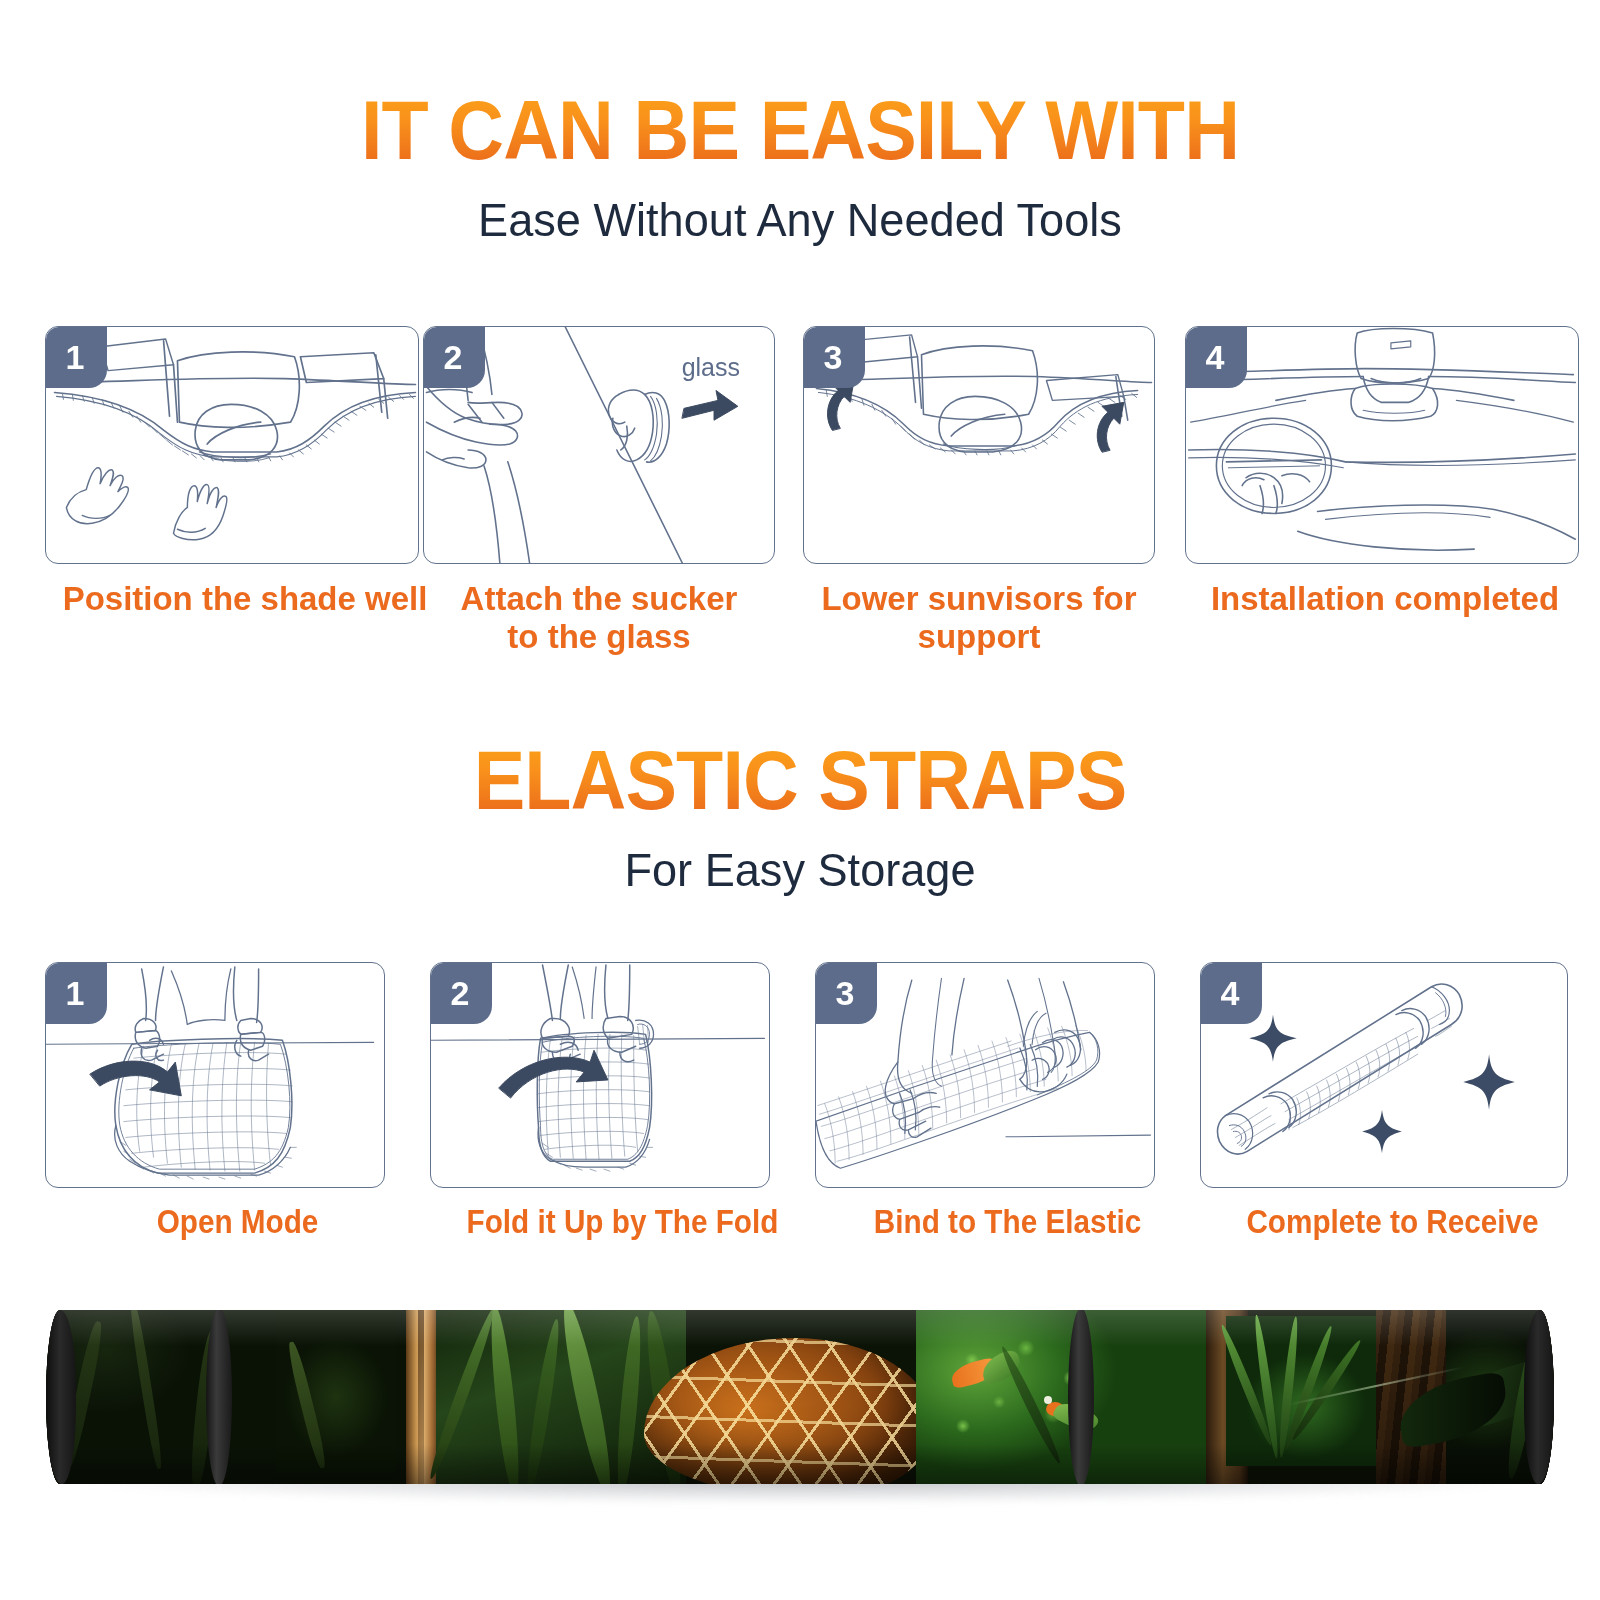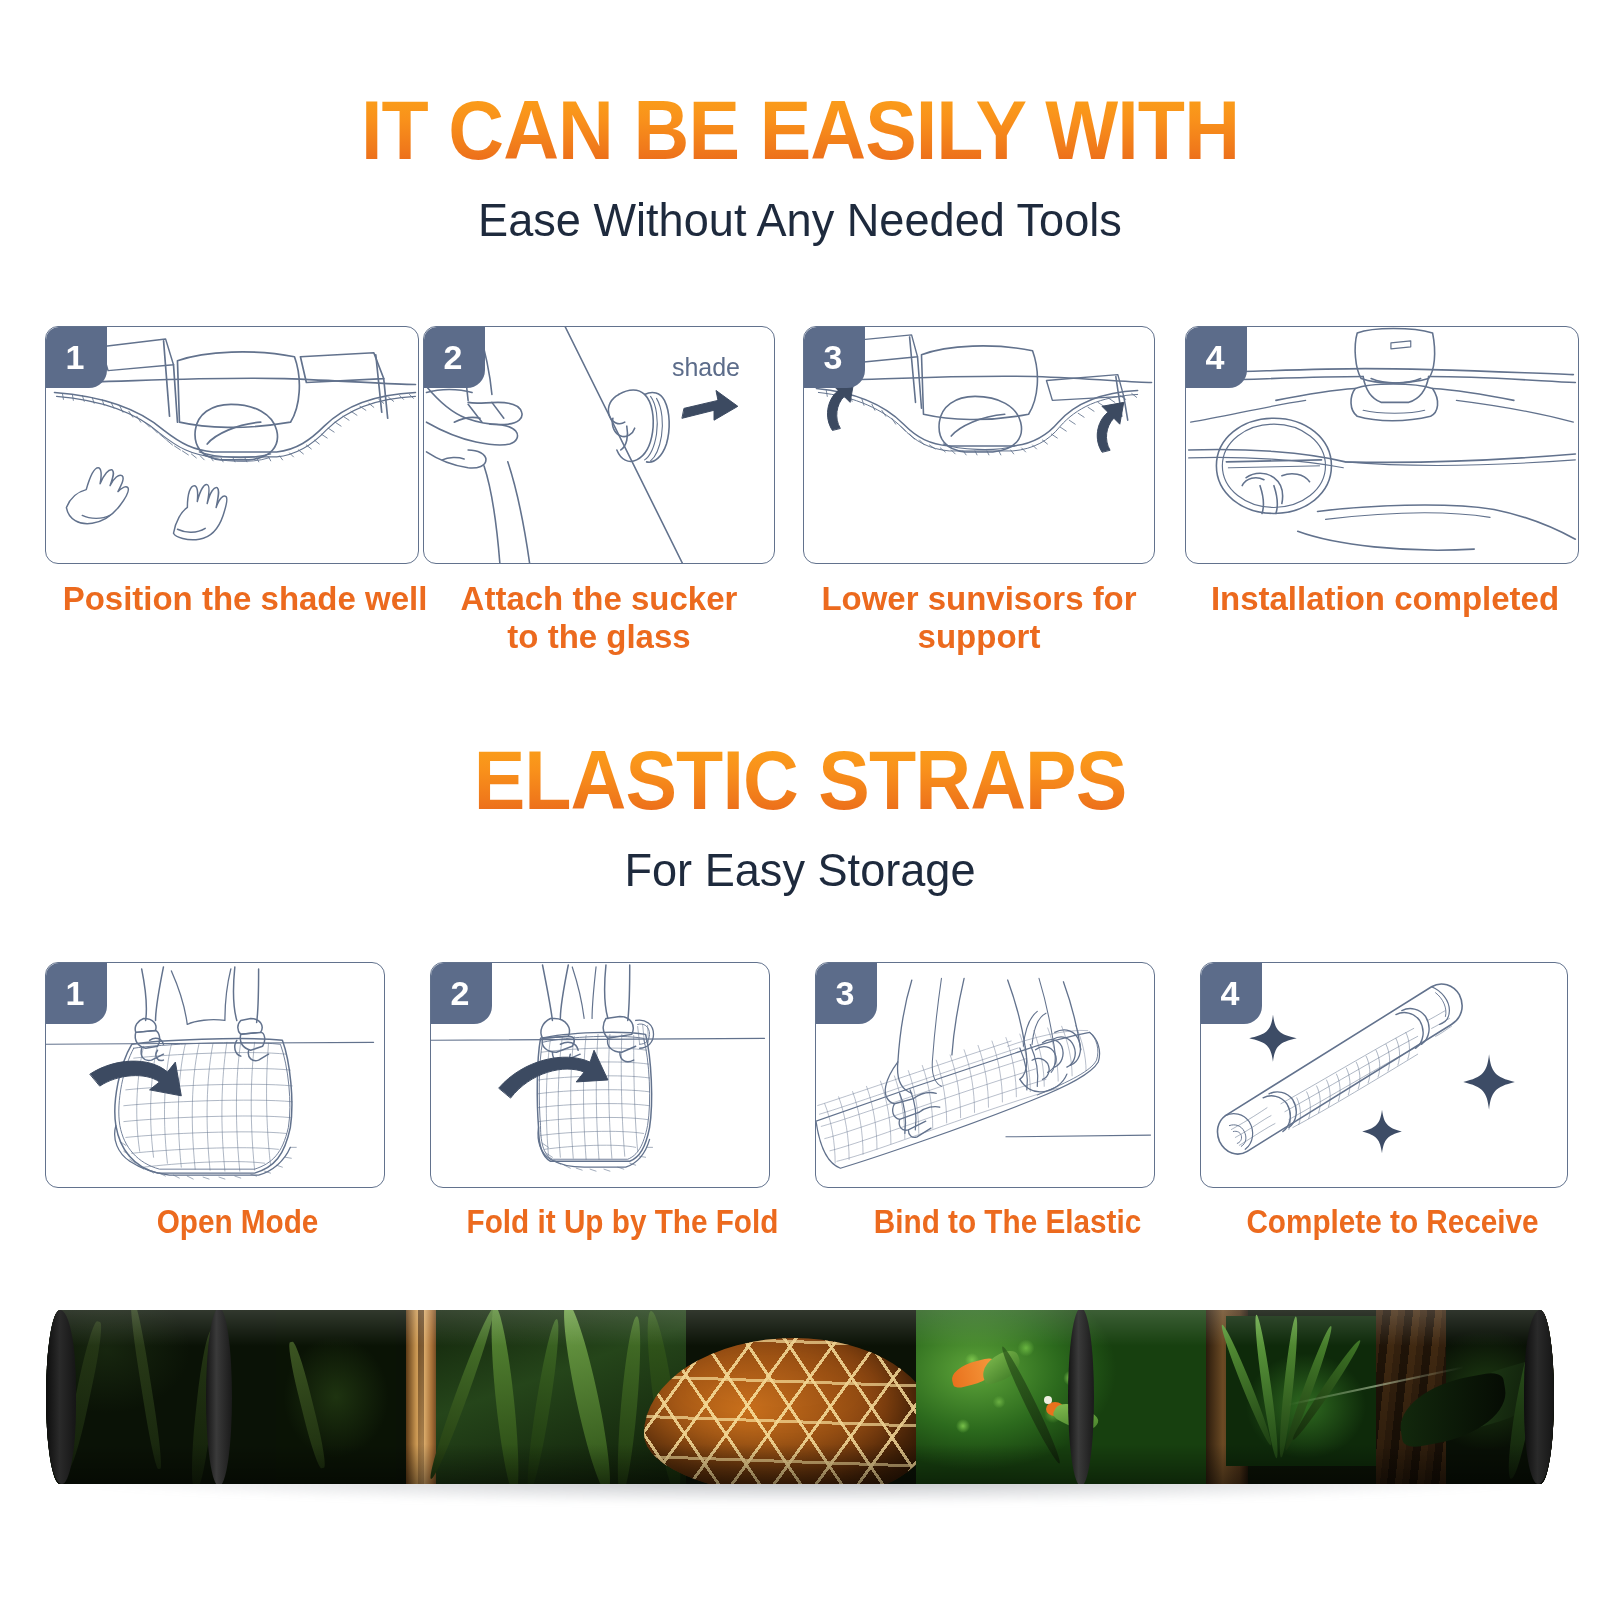--- a/index.html
+++ b/index.html
@@ -202,21 +202,21 @@
           <path d="M228 70 C234 78 236 94 234 108 C232 120 228 130 222 134" stroke-width="1.1"></path>
           <path d="M234 72 C240 82 241 98 239 110 C237 122 233 131 228 135" stroke-width="1.1"></path>
           <path d="M196 68 C188 72 184 80 186 88 C188 96 196 100 202 96"></path>
           <path d="M190 92 C188 100 192 108 198 110 C204 112 210 108 212 102"></path>
           <path d="M204 100 C206 110 204 120 198 124"></path>
           <g stroke="#3C4A61" fill="#3C4A61" stroke-width="1">
             <path d="M262 82 L296 74 L294 64 L316 80 L292 94 L292 84 L260 92 Z"></path>
           </g>
         </svg>
       </div>
-      <div class="glass-label" style="right:34px; top:26px;">shade</div>
+      <div class="glass-label" style="right:34px; top:26px;">glass</div>
     </div>
     <div class="caption" style="white-space:pre-line; width:352px;">Attach the sucker
 to the glass</div>
   </div>
 
   <div class="cell" style="width:400px; margin-left:-20px;">
     <div class="card" style="width:352px; height:238px;">
       <div class="badge">3</div>
       <div class="art">
         <svg viewBox="0 0 352 238" fill="none" stroke="#62728D" stroke-width="1.6" stroke-linecap="round" stroke-linejoin="round">

